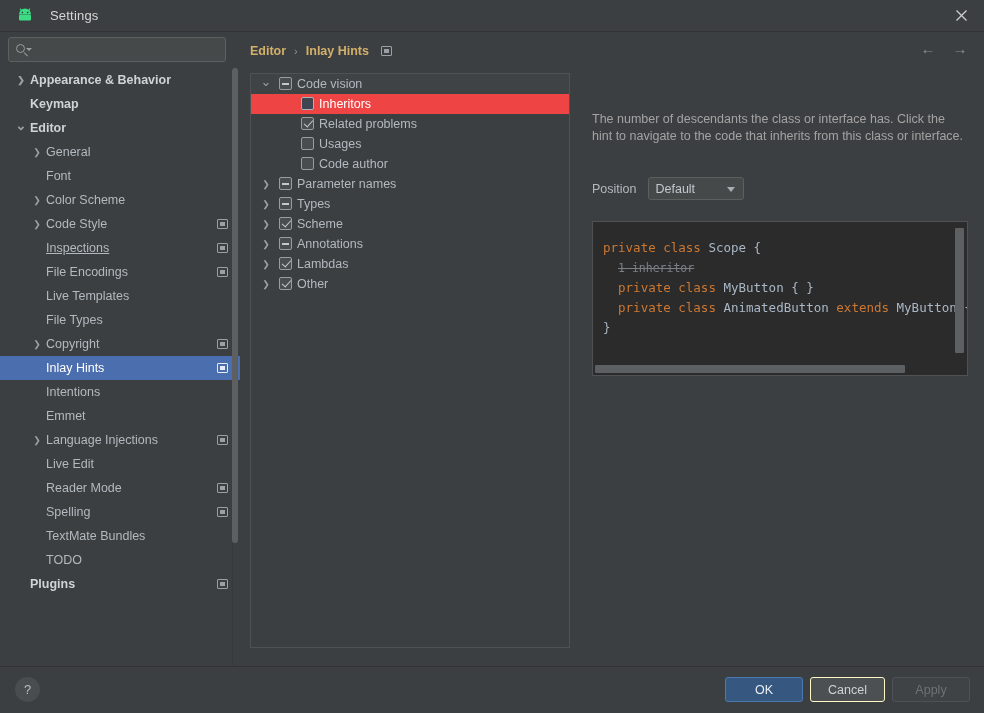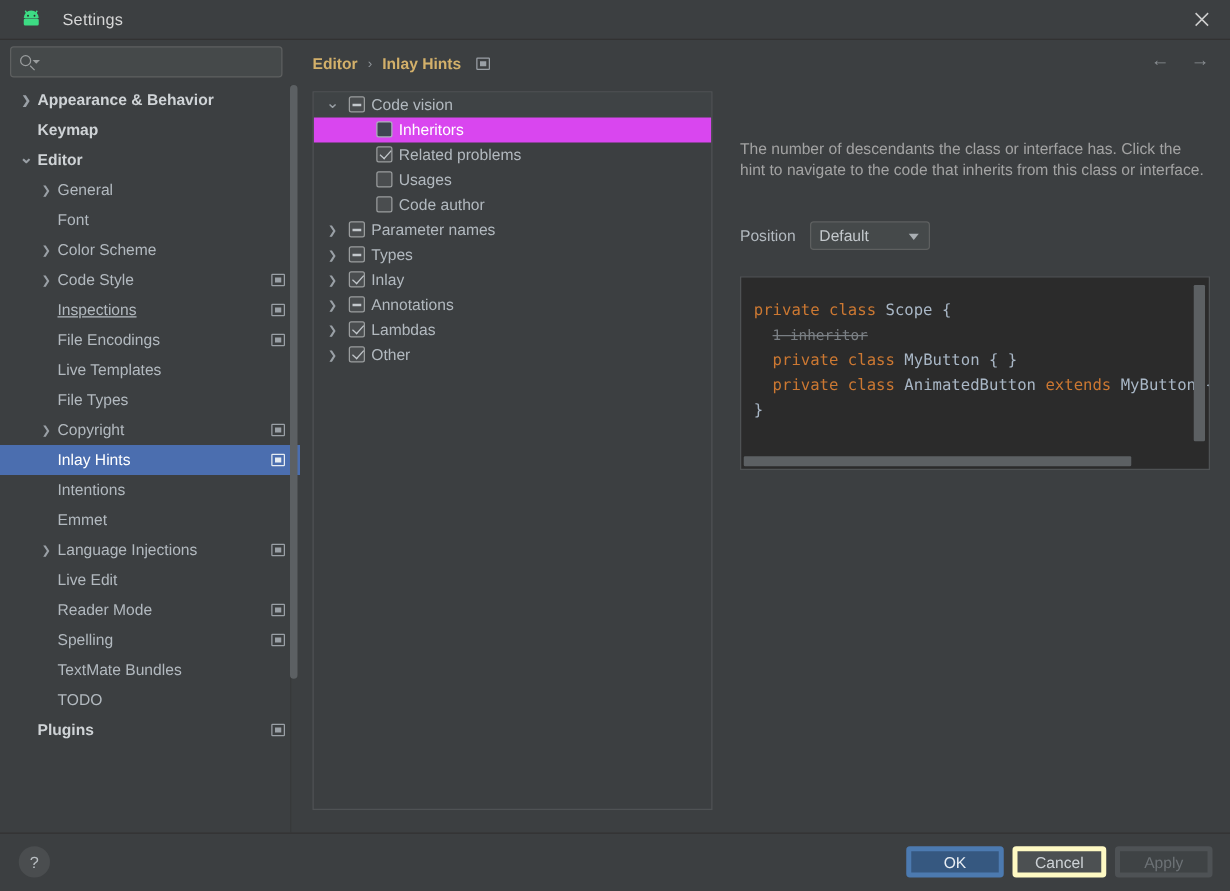--- a/index.html
+++ b/index.html
@@ -130,21 +130,21 @@
   
   .tree-panel {
     position: absolute; left: 250px; top: 41px; width: 320px; height: 575px;
     background: #3c3f41; border: 1px solid #4f5254;
     overflow: hidden;
   }
   .tnode {
     position: relative; height: 20px; display: flex; align-items: center;
     font-size: 12.5px; color: #b2b9bf; white-space: nowrap;
   }
-  .tnode.sel { background: #d946ef; color: #ffffff; }
+  .tnode.sel { background: #ef4444; color: #ffffff; }
   .tnode.hdr { background: #3f4345; }
   .tarrow {
     position: absolute; width: 14px; height: 20px;
     display: flex; align-items: center; justify-content: center;
     color: #9aa0a6; font-size: 10px;
   }
   .cbox {
     position: absolute; width: 13px; height: 13px; top: 3px;
     border: 1px solid #9a9d9e; border-radius: 2px; background: #4a4d4f;
   }
@@ -217,21 +217,21 @@
   .footer-sep { position: absolute; left: 0; top: 0; width: 984px; height: 1px; background: #323232; }
   .help-btn {
     position: absolute; left: 15px; top: 11px; width: 25px; height: 25px;
     border-radius: 50%; background: #4a4d4f;
     display: flex; align-items: center; justify-content: center;
     color: #b9bec2; font-size: 13px;
   }
   .btn {
     position: absolute; top: 11px; height: 25px;
     border-radius: 3px; display: flex; align-items: center; justify-content: center;
-    font-size: 12.5px; border: 4px solid #fef9c3; background: #4c5052; color: #cdd2d6;
+    font-size: 12.5px; border: 1px solid #fef9c3; background: #4c5052; color: #cdd2d6;
   }
   .btn.primary { background: #365880; border-color: #4c7ab0; color: #e9eef3; }
   .btn.disabled { color: #6d7276; background: #3f4345; border-color: #4e5255; }
   #ok-button { left: 725px; width: 78px; }
   #cancel-button { left: 810px; width: 75px; }
   #apply-button { left: 892px; width: 78px; }
 </style>
 </head>
 <body>
 
@@ -399,21 +399,21 @@
         <span class="tlabel" style="left: 46px;">Parameter names</span>
       </div>
       <div class="tnode">
         <span class="tarrow" style="left: 8px; font-size: 9px;">❯</span>
         <span class="cbox partial" style="left: 28px;"></span>
         <span class="tlabel" style="left: 46px;">Types</span>
       </div>
       <div class="tnode">
         <span class="tarrow" style="left: 8px; font-size: 9px;">❯</span>
         <span class="cbox checked" style="left: 28px;"></span>
-        <span class="tlabel" style="left: 46px;">Inlay</span>
+        <span class="tlabel" style="left: 46px;">Scheme</span>
       </div>
       <div class="tnode">
         <span class="tarrow" style="left: 8px; font-size: 9px;">❯</span>
         <span class="cbox partial" style="left: 28px;"></span>
         <span class="tlabel" style="left: 46px;">Annotations</span>
       </div>
       <div class="tnode">
         <span class="tarrow" style="left: 8px; font-size: 9px;">❯</span>
         <span class="cbox checked" style="left: 28px;"></span>
         <span class="tlabel" style="left: 46px;">Lambdas</span>

